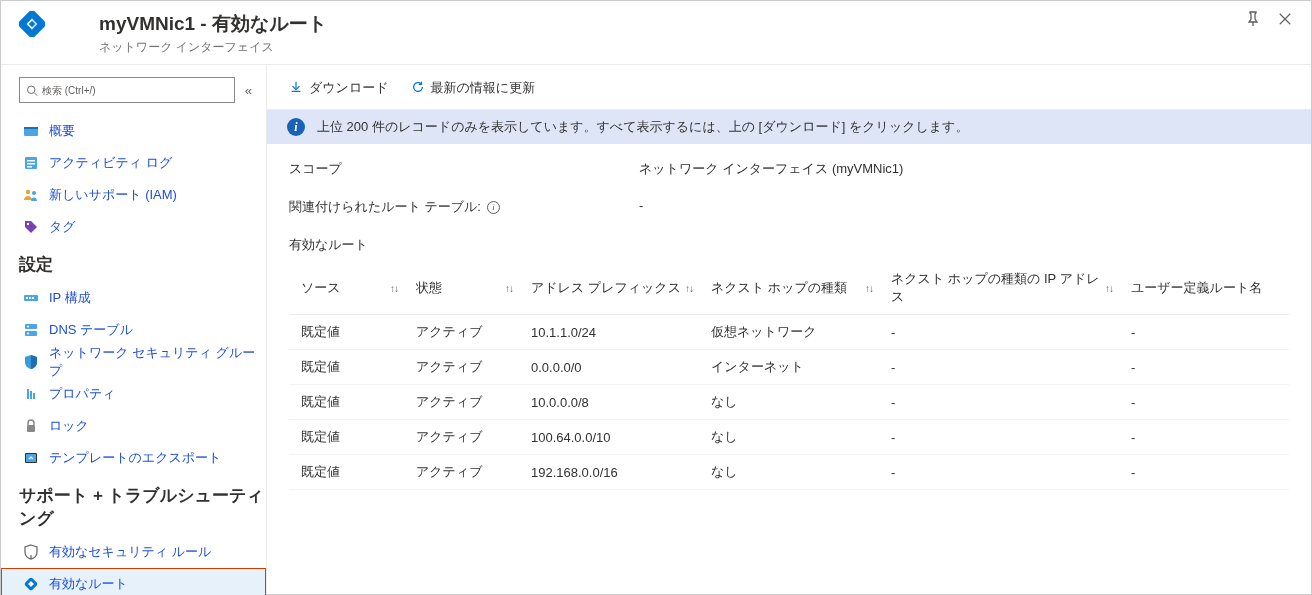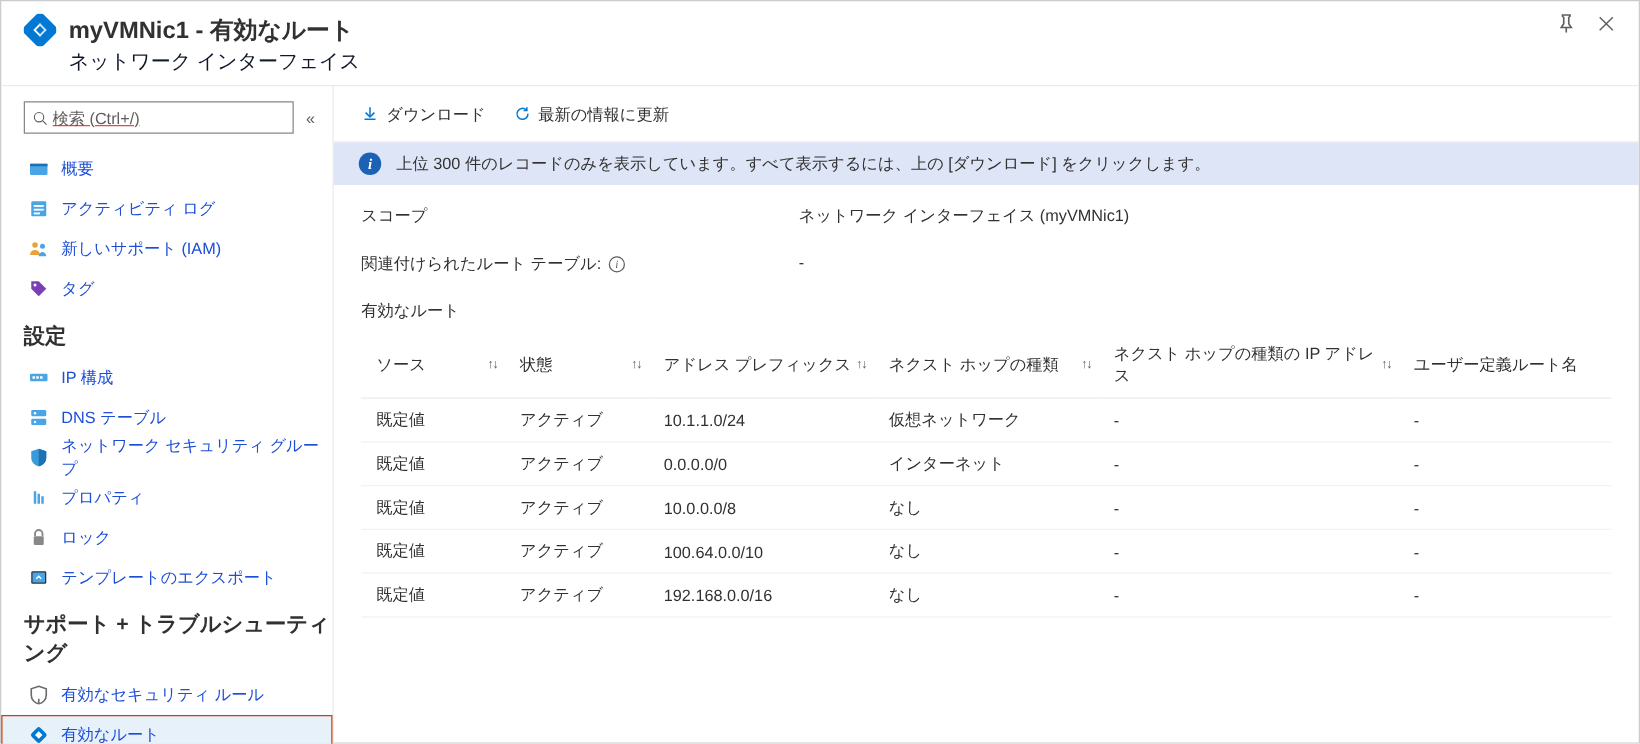--- a/index.html
+++ b/index.html
@@ -1,36 +1,36 @@
 <!DOCTYPE html>
 <html><head>
 <meta charset="utf-8">
 <style>
 * { margin: 0; padding: 0; box-sizing: border-box; }
 body { font-family: "Segoe UI", "Yu Gothic UI", "Meiryo", sans-serif; font-size: 13px; color: #323130; background: #fff; }
 
 .page { display: flex; flex-direction: column; width: 1312px; height: 595px; border: 1px solid #ccc; }
 
 
-.header { display: flex; align-items: flex-start; padding: 10px 18px 8px 18px; }
+.header { display: flex; align-items: flex-start; padding: 10px 18px 8px 18px; gap: 44px; }
 .header-icon { width: 26px; height: 26px; margin-right: 10px; flex-shrink: 0; }
 .header-titles { flex: 1; }
 .header-title { font-size: 19px; font-weight: 600; color: #323130; }
-.header-subtitle { font-size: 16px; color: #0f172a; margin-top: 2px; }
+.header-subtitle { font-size: 12px; color: #737373; margin-top: 2px; }
 .header-actions { display: flex; gap: 16px; align-items: center; }
 .header-btn { cursor: pointer; color: #605e5c; display:flex; align-items:center; justify-content:center; width:16px; height:16px; }
 
 
 .body { display: flex; flex: 1; min-height: 0; border-top: 1px solid #edebe9; }
 
 
 .sidebar { width: 266px; border-right: 1px solid #edebe9; display: flex; flex-direction: column; padding-top: 12px; }
 .search-row { display: flex; align-items: center; padding: 0 14px 0 18px; margin-bottom: 12px; }
 .search { flex: 1; display: flex; align-items: center; border: 1px solid #8a8886; height: 26px; padding: 0 6px; color: #605e5c; }
-.search input { border: none; outline: none; width: 100%; font-size: 13px; color: #ef4444; background: transparent; text-decoration: underline; }
+.search input { border: none; outline: none; width: 100%; font-size: 10px; color: #3b82f6; background: transparent; }
 .search input::placeholder { color: #605e5c; }
 .collapse-btn { margin-left: 10px; color: #605e5c; cursor: pointer; }
 
 .nav-item { display: flex; align-items: center; height: 32px; padding: 0 0 0 22px; cursor: pointer; gap: 10px; }
 .nav-item.selected { background: #e6f1fa; position: relative; }
 .nav-item.selected.boxed { box-shadow: inset 0 0 0 1px #d83b01; }
 .nav-label { color: #1d4ed8; }
 .nav-icon { width: 16px; height: 16px; flex-shrink: 0; display:flex; align-items:center; justify-content:center; }
 
 .nav-group { font-weight: 600; color: #323130; padding: 10px 0 6px 18px; font-size: 17px; }
@@ -269,21 +269,21 @@
               <path d="M13 8 A5 5 0 1 1 11.5 4.5"></path>
                 <polyline points="12,2 12,5 9,5"></polyline>
             </svg>
           </span>
           <span>最新の情報に更新</span>
         </div>
       </div>
 
       <div class="info-bar">
         <span class="info-icon">i</span>
-        <span>上位 300 件のレコードのみを表示しています。すべて表示するには、上の [ダウンロード] をクリックします。</span>
+        <span>上位 200 件のレコードのみを表示しています。すべて表示するには、上の [ダウンロード] をクリックします。</span>
       </div>
 
       <div class="content">
         <div class="kv-row">
           <div class="kv-label">スコープ</div>
           <div class="kv-value">ネットワーク インターフェイス (myVMNic1)</div>
         </div>
         <div class="kv-row">
           <div class="kv-label">
             <span>関連付けられたルート テーブル:</span>

